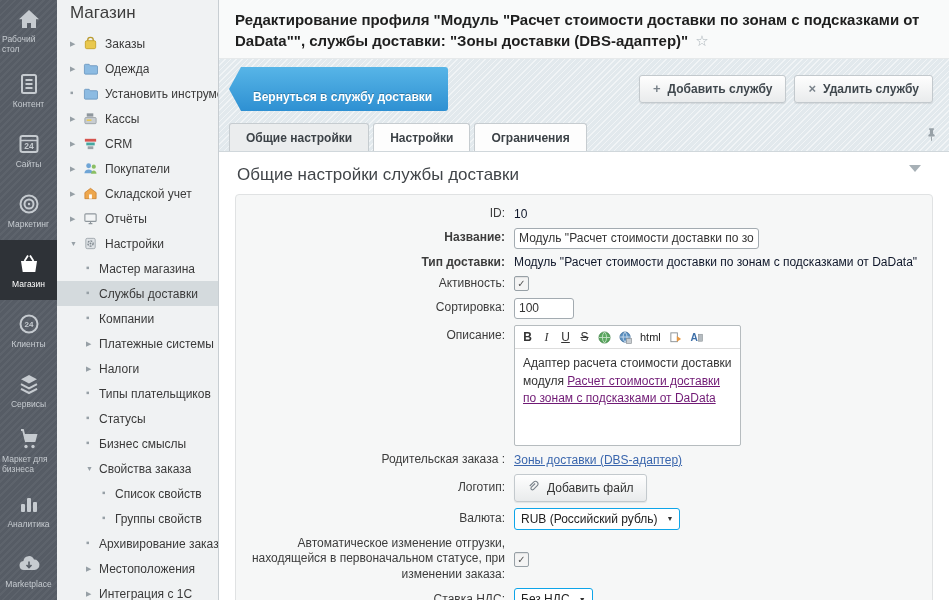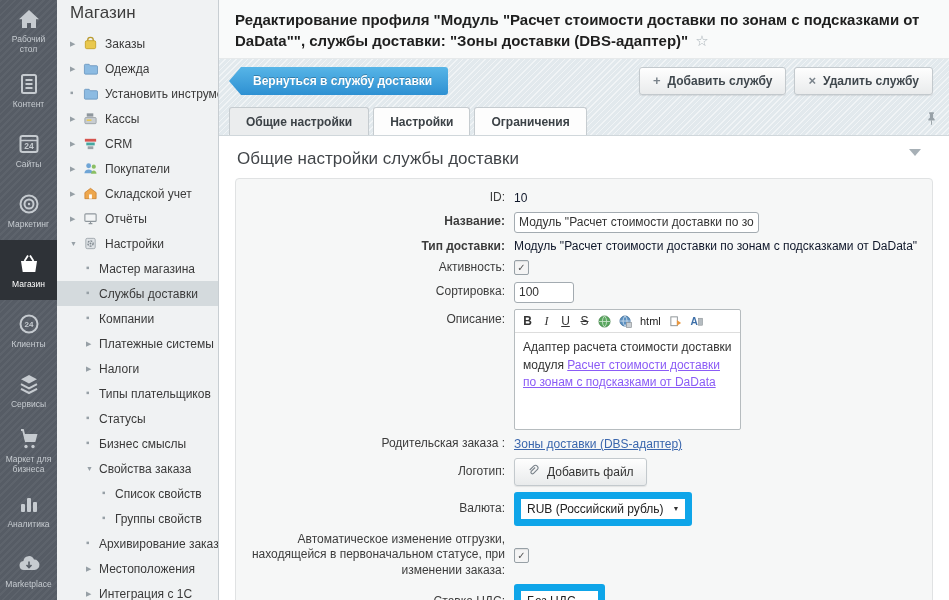--- a/index.html
+++ b/index.html
@@ -13,21 +13,21 @@
     width:57px;flex:none;background:#565c65;height:600px;
     background-image:repeating-linear-gradient(135deg,rgba(255,255,255,.045) 0 2px,transparent 2px 5px);
   }
   .rail-item{
     height:60px;display:flex;flex-direction:column;align-items:center;justify-content:center;
     gap:3px;cursor:pointer;color:#c6cbd0;
   }
   .rail-item.active{background:#2e3237;color:#ffffff;}
   .rail-icon{width:26px;height:26px;display:flex;align-items:center;justify-content:center;}
   .rail-icon svg{width:24px;height:24px;}
-  .rail-label{font-size:8.5px;line-height:9.5px;text-align:center;color:inherit;padding:0 2px;}
+  .rail-label{font-size:8.5px;line-height:9.5px;text-align:left;color:inherit;padding:0 2px;}
   
   .menu{
     width:162px;flex:none;background:#f0f2f3;height:600px;box-sizing:border-box;
     border-right:1px solid #c8ced2;
   }
   .menu-title{font-size:17px;color:#3d3d3d;padding:3px 0 8px 13px;}
   .menu-item{
     height:25px;display:flex;align-items:center;font-size:12px;color:#3a3a3a;cursor:pointer;
     padding-left:13px;white-space:nowrap;overflow:hidden;
   }
@@ -45,21 +45,21 @@
   .page-title{font-size:15px;font-weight:bold;color:#1f1f1f;line-height:1.4;max-width:705px;display:inline;}
   .fav-star{color:#a9b2b8;font-size:15px;margin-left:7px;cursor:pointer;font-weight:normal;}
   .topstrip{
     background:#e2e9ed;
     background-image:repeating-linear-gradient(135deg,rgba(255,255,255,.5) 0 1px,transparent 1px 4px);
     border-bottom:1px solid #d0d7db;
   }
   .toolbar{display:flex;justify-content:space-between;align-items:center;padding:8px 10px 7px;}
   .back-btn{
     background:linear-gradient(#57b5e7,#2e90d2);color:#fff;font-weight:bold;font-size:12px;
-    padding:7px 16px 7px 24px;border:none;cursor:pointer;font-family:inherit;
+    padding:23px 16px 7px 24px;border:none;cursor:pointer;font-family:inherit;
     clip-path:polygon(12px 0,100% 0,100% 100%,12px 100%,0 50%);
     text-shadow:0 -1px 0 rgba(0,0,0,.25);border-radius:3px;
   }
   .btn-group{display:flex;gap:8px;margin-right:6px;}
   .gray-btn{
     display:inline-flex;align-items:center;gap:7px;cursor:pointer;font-family:inherit;
     background:linear-gradient(#fefefe,#e9ebec);border:1px solid #c3c9cd;border-radius:3px;
     padding:6px 13px;font-size:12px;font-weight:bold;color:#40484e;box-shadow:0 1px 1px rgba(0,0,0,.08);
   }
   .btn-ico{color:#79828a;font-size:13px;font-weight:bold;line-height:10px;}
@@ -95,35 +95,35 @@
   .txt-input{
     border:1px solid #a3abb1;border-radius:3px;height:17px;font-size:12px;font-family:inherit;
     padding:1px 4px;color:#333;background:#fff;outline:none;
   }
   .checkbox{
     width:13px;height:13px;border:1px solid #97a0a6;border-radius:2px;background:#f4f4f4;
     display:flex;align-items:center;justify-content:center;font-size:10px;color:#555;cursor:pointer;
     box-shadow:inset 0 1px 1px rgba(0,0,0,.08);
   }
   .selectbox{
-    position:relative;border:7px solid #0ea5e9;border-radius:3px;background:#fff;height:20px;
+    position:relative;border:1px solid #0ea5e9;border-radius:3px;background:#fff;height:20px;
     display:inline-flex;align-items:center;font-size:12px;color:#222;padding:0 22px 0 6px;cursor:pointer;
     white-space:nowrap;
     text-align:center;
   }
   .selectbox .chev{position:absolute;right:6px;font-size:7px;color:#333;}
   .flink{font-size:12px;color:#3a66ad;text-decoration:underline;cursor:pointer;white-space:nowrap;}
   .file-btn{font-weight:normal;color:#333;padding:5px 12px;gap:8px;}
   .editor{width:225px;border:1px solid #b6bcbf;background:#fff;border-radius:2px;}
   .ed-toolbar{display:flex;align-items:center;gap:8px;padding:4px 7px;border-bottom:1px solid #ddd;}
   .ed-btn{font-size:12px;color:#333;cursor:pointer;min-width:11px;text-align:center;line-height:14px;}
   .ed-btn svg{vertical-align:middle;}
   .ed-html{font-size:11px;font-weight:normal;color:#222;}
   .ed-content{padding:6px 8px;font-size:12px;color:#333;height:84px;line-height:1.45;cursor:text;}
-  .ed-link{color:#8b5cf6;text-decoration:underline;cursor:pointer;}
+  .ed-link{color:#701a75;text-decoration:underline;cursor:pointer;}
 </style>
 </head>
 <body>
 
 <div class="rail">
     <div class="rail-item">
       <span class="rail-icon">
         <svg viewBox="0 0 24 24" fill="currentColor">
           <path d="M12 3L2 12.2h3V21h5v-5h4v5h5v-8.8h3z"></path>
         </svg>

